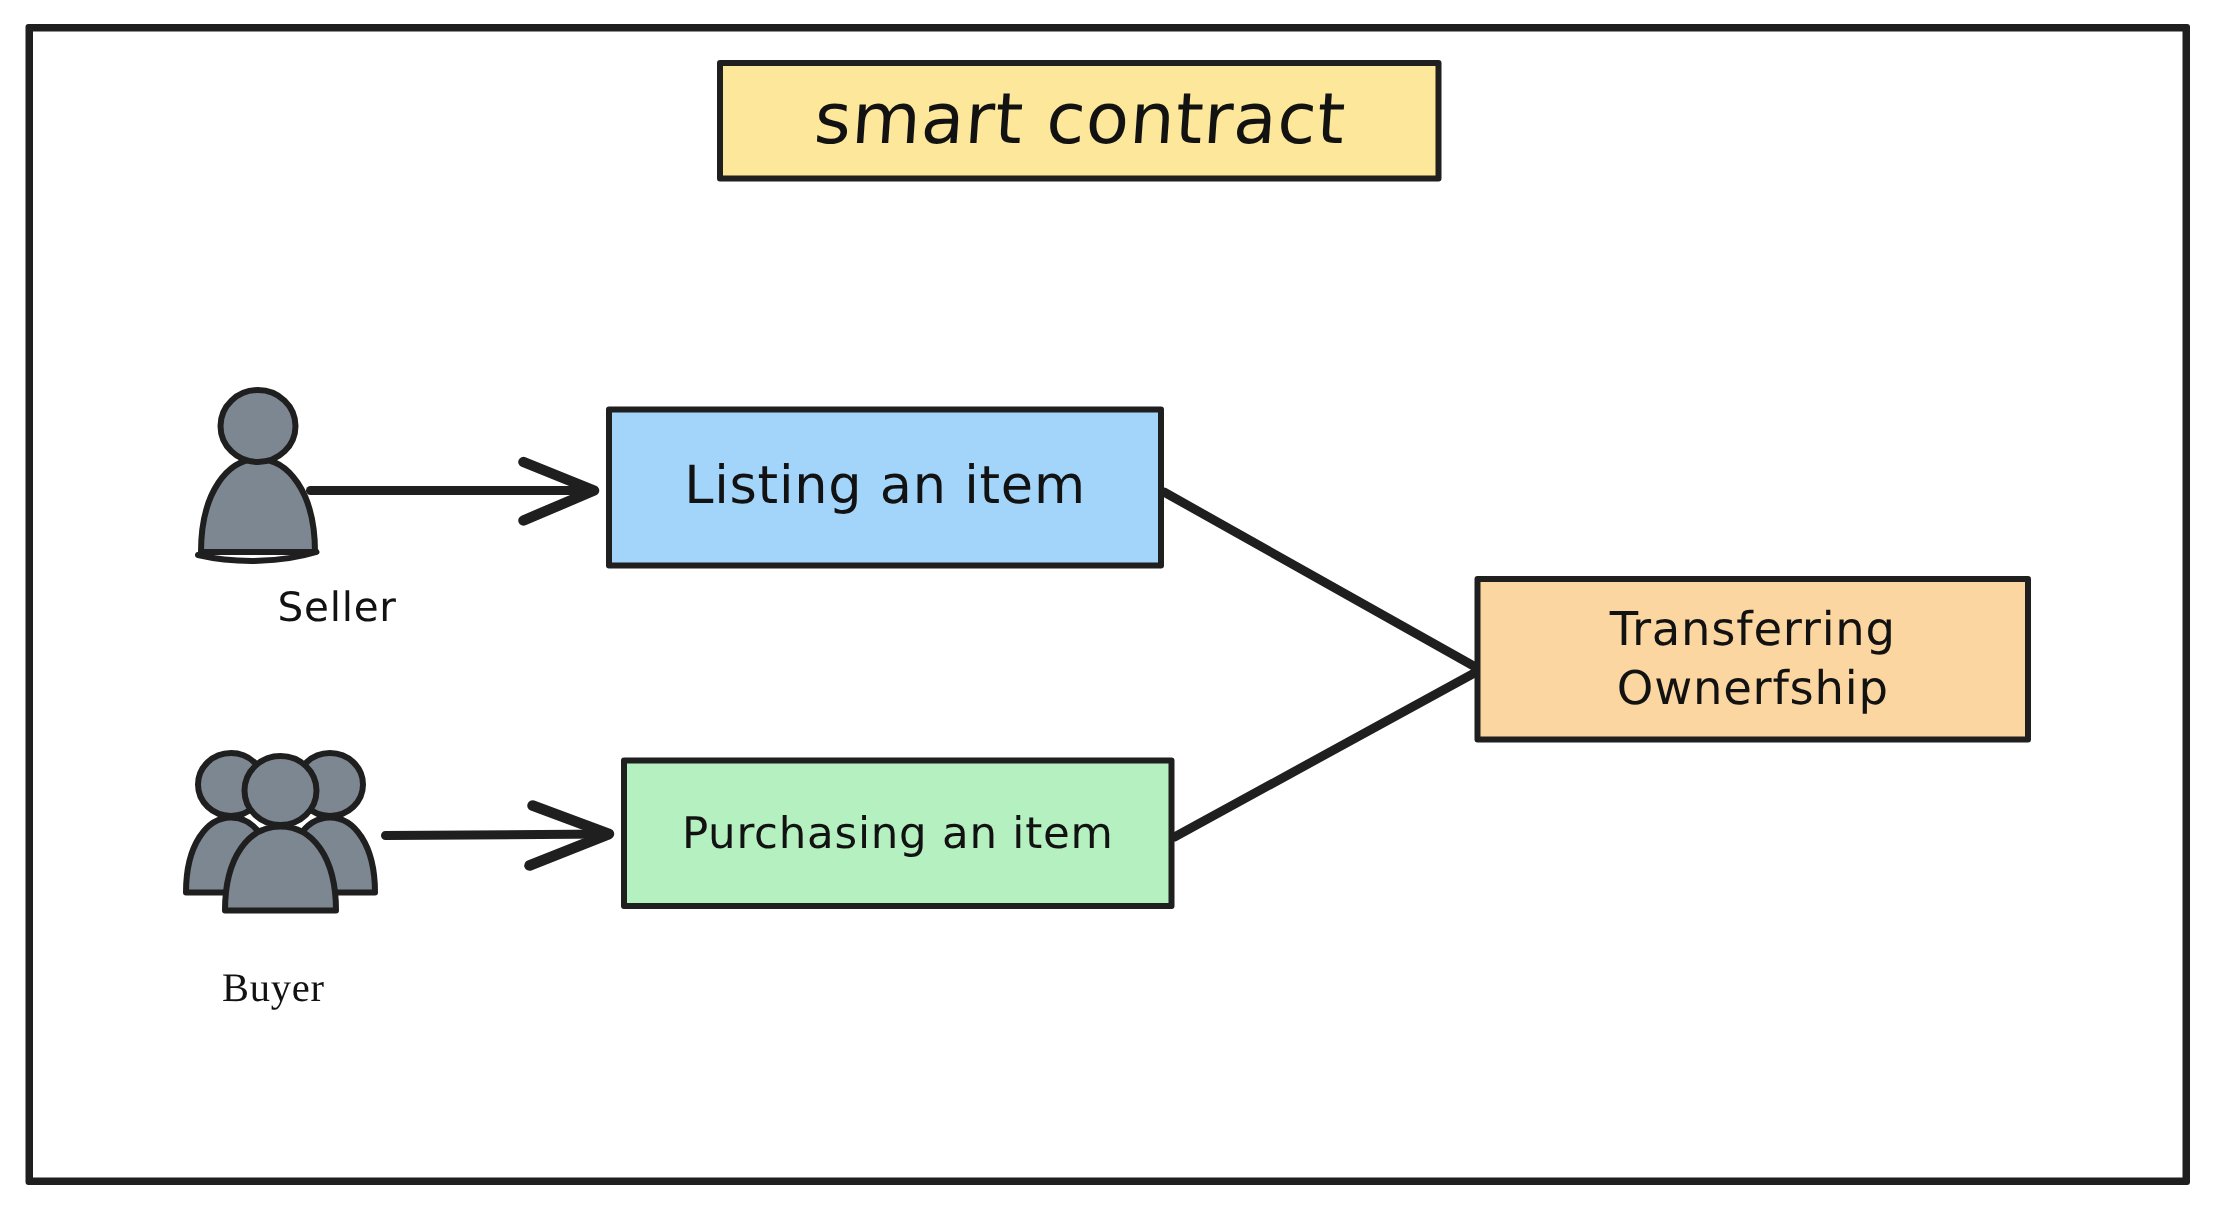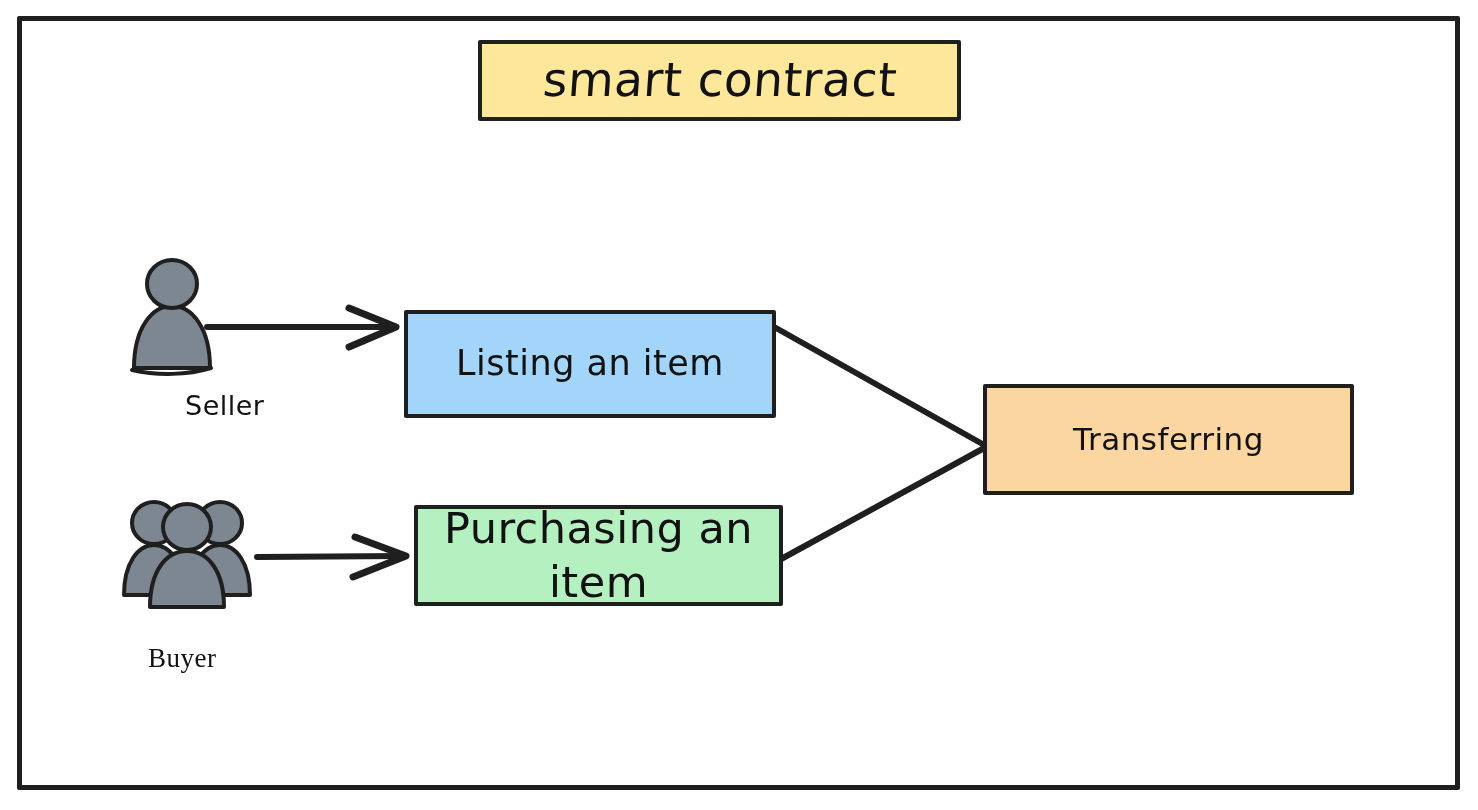--- a/index.html
+++ b/index.html
@@ -53,29 +53,28 @@
     font-weight: 400;
   }
   #title-box .label { transform: skewX(-4deg); }
   #listing-box {
     left: 404px;
     top: 271px;
     width: 372px;
     height: 108px;
     background: #a3d5fb;
     font-size: 35px;
-    margin-top: 39px;
   }
   #purchasing-box {
     left: 414px;
     top: 505px;
     width: 369px;
     height: 101px;
     background: #b5f0c0;
-    font-size: 43px;
+    font-size: 29px;
   }
   #transfer-box {
     left: 983px;
     top: 384px;
     width: 371px;
     height: 111px;
     background: #fcd6a0;
     font-size: 31px;
   }
   .node .label { display: block; }
@@ -137,20 +136,21 @@
     <span class="label hand">Listing an item</span>
   </div>
 
   <div class="node" id="purchasing-box">
     <span class="label hand">Purchasing an item</span>
   </div>
 
   <div class="node" id="transfer-box">
     <span class="label hand">
       <span>Transferring</span><br>
+      <span>Ownerfship</span>
     </span>
   </div>
 
   <div class="actor-figure" style="left:118px; top:258px;">
     <svg width="110" height="125" viewBox="0 0 110 125">
 
       <path d="M16 110 C 16 70, 34 48, 54 48 C 74 48, 92 70, 92 110 Z" fill="#7d8791" stroke="#1f1f1f" stroke-width="4" stroke-linejoin="round"></path>
 
       <ellipse cx="54" cy="26" rx="25" ry="24" fill="#7d8791" stroke="#1f1f1f" stroke-width="4"></ellipse>
 

